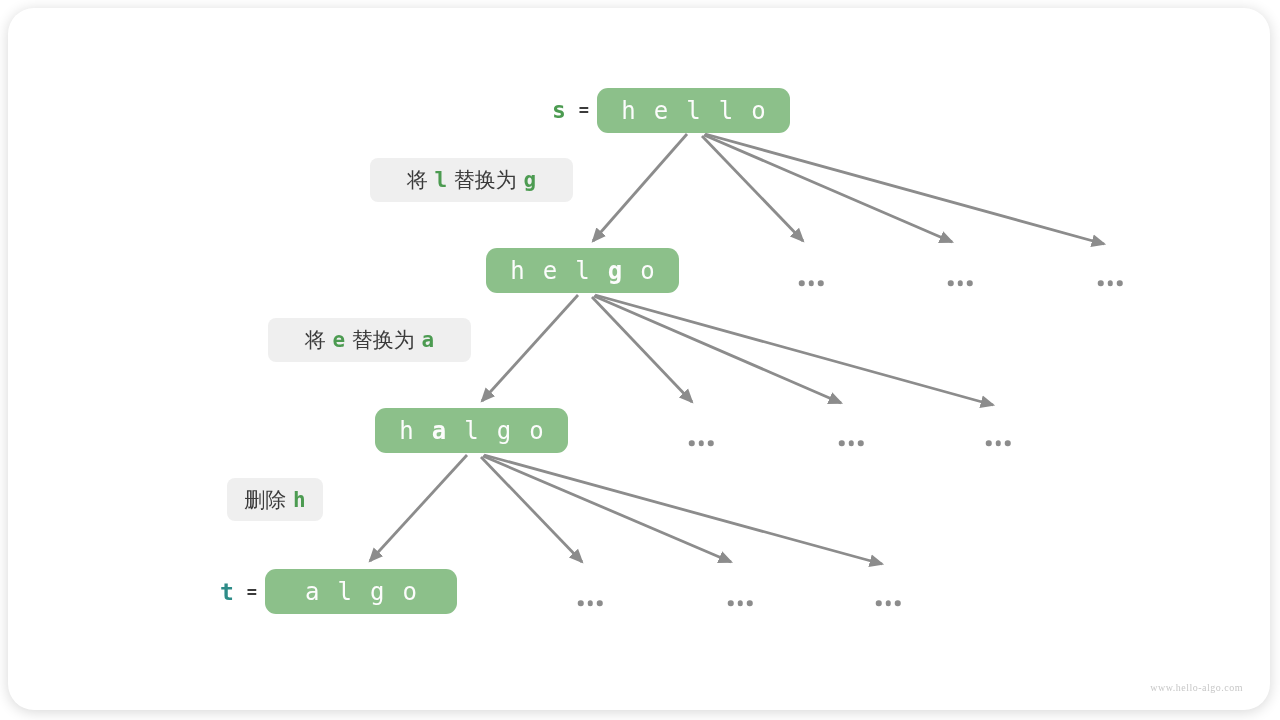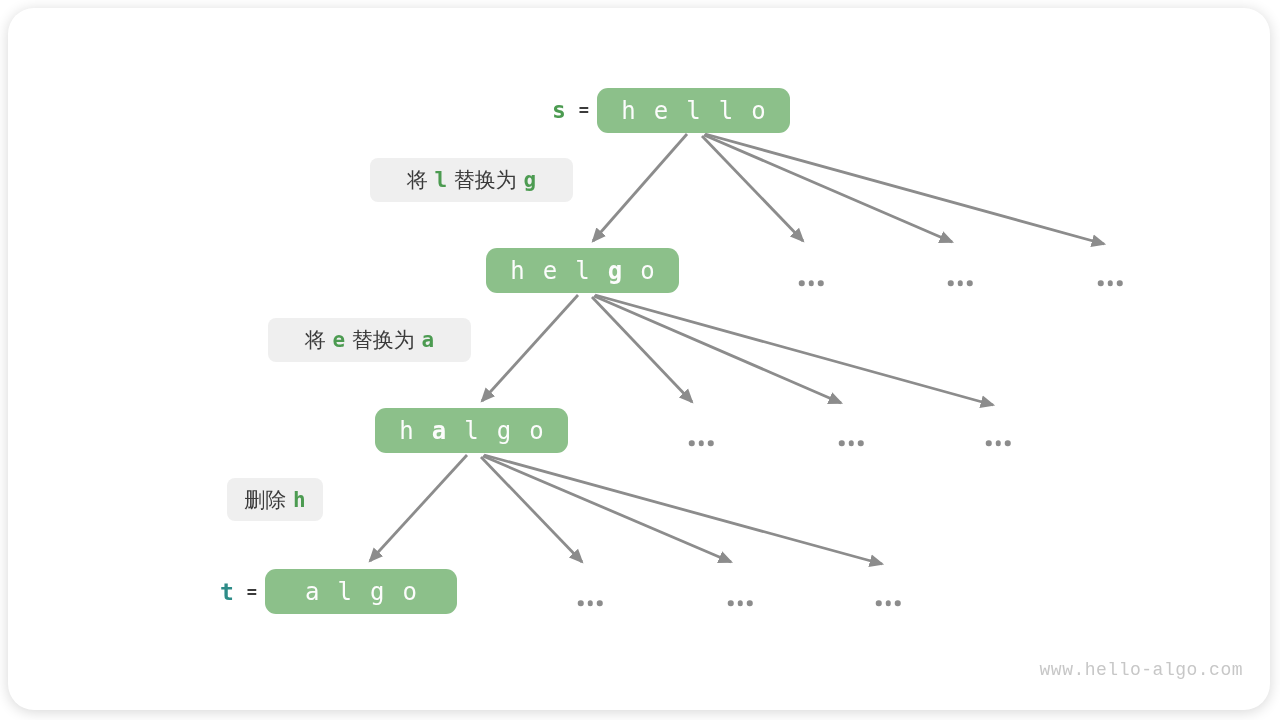--- a/index.html
+++ b/index.html
@@ -99,23 +99,23 @@
   }
   .dots .dot {
     width: 5.5px;
     height: 5.5px;
     border-radius: 50%;
     background: var(--arrow);
   }
   .watermark {
     position: absolute;
     right: 37px;
-    bottom: 40px;
-    font-family: Liberation Mono, monospace;
-    font-size: 18px;
+    bottom: 27px;
+    font-family: Liberation Serif, serif;
+    font-size: 10px;
     color: var(--watermark);
     letter-spacing: 0.5px;
   }
 </style>
 </head>
 <body>
 
 <div class="canvas">
   <div class="card"></div>
 

